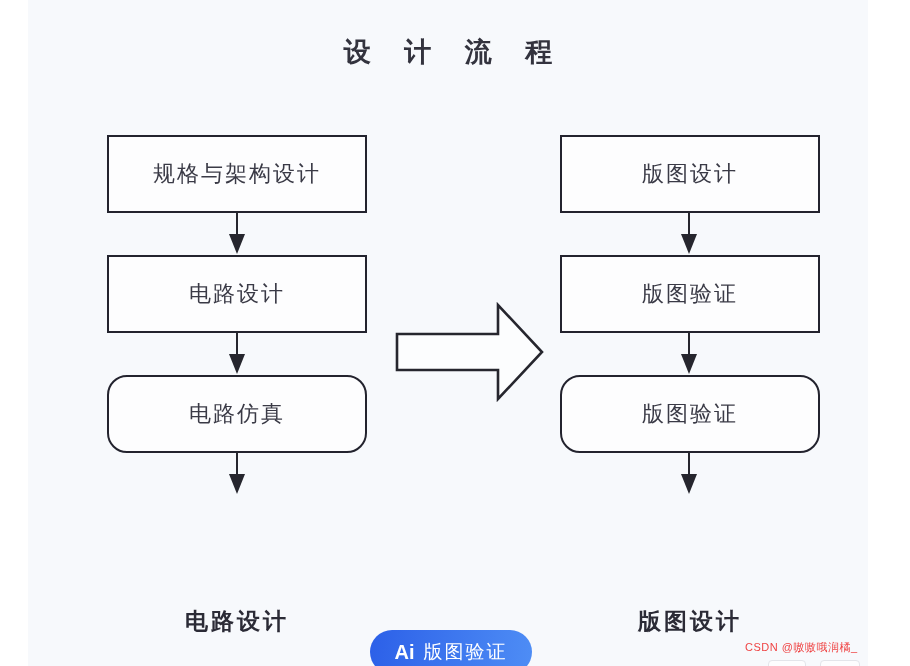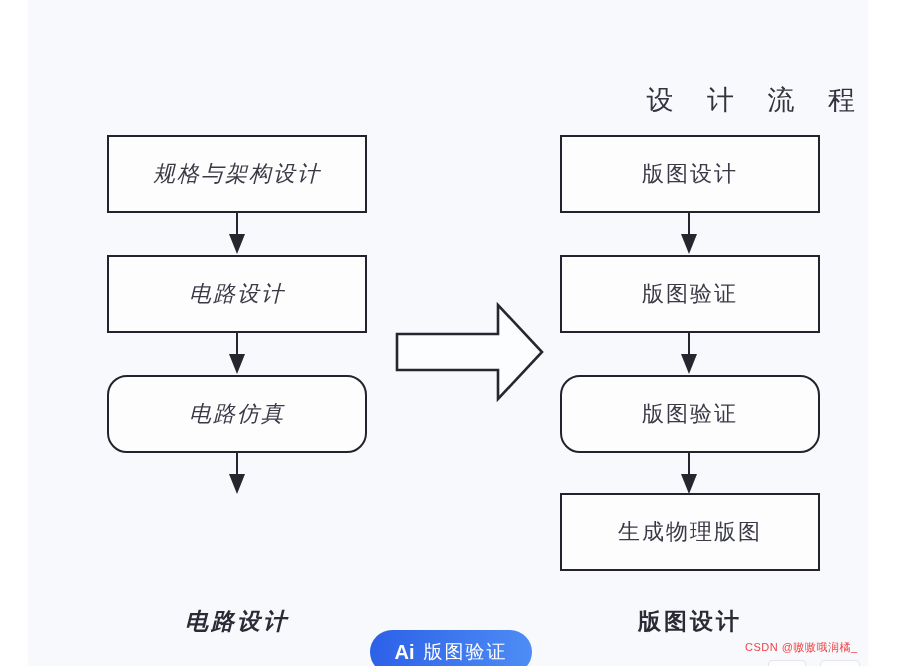--- a/index.html
+++ b/index.html
@@ -8,30 +8,30 @@
     position:relative; width:910px; height:666px; overflow:hidden;
     background:#ffffff;
     font-family:"Liberation Sans","DejaVu Sans",sans-serif;
   }
   .stage {
     position:absolute; left:28px; top:0; width:840px; height:666px;
     background:#f7f9fc;
   }
   .title {
     position:absolute; left:0; top:34px; width:100%;
-    text-align:right; font-size:27px; font-weight:normal;
-    color:#33333e; letter-spacing:13px; text-indent:13px;margin-top:48px;
+    text-align:center; font-size:27px; font-weight:bold;
+    color:#33333e; letter-spacing:13px; text-indent:13px;
   }
   .box {
     position:absolute; width:260px; height:78px;
     border:2.4px solid #23232e; background:#fdfdfe;
     display:flex; align-items:center; justify-content:center;
     font-size:22px; color:#3a3a46; letter-spacing:2px;
   }
-  .col-left  { left:79px;font-style:italic;  }
+  .col-left  { left:79px;  }
   .col-right { left:532px; }
   .row1 { top:135px; } .row2 { top:255px; } .row3 { top:375px;border-radius:20px; } .row4 { top:493px; }
 
   .varrow { position:absolute; width:16px; height:42px; }
   .va-left  { left:201px; }
   .va-right { left:653px; }
   .g1 { top:212px; } .g2 { top:332px; } .g3 { top:452px; }
   .varrow .line {
     position:absolute; left:6.8px; top:0; width:2.5px; height:25px; background:#26262e;
   }
@@ -88,23 +88,20 @@
 
     <div class="box col-right row1">
       <span>版图设计</span>
     </div>
     <div class="box col-right row2">
       <span>版图验证</span>
     </div>
     <div class="box col-right row3">
       <span>版图验证</span>
     </div>
-    <div class="box col-right row4">
-      <span>生成物理版图</span>
-    </div>
 
     <div class="varrow va-left g1">
         <div class="line"></div>
         <div class="head"></div>
       </div>
     <div class="varrow va-left g2">
         <div class="line"></div>
         <div class="head"></div>
       </div>
     <div class="varrow va-left g3">

